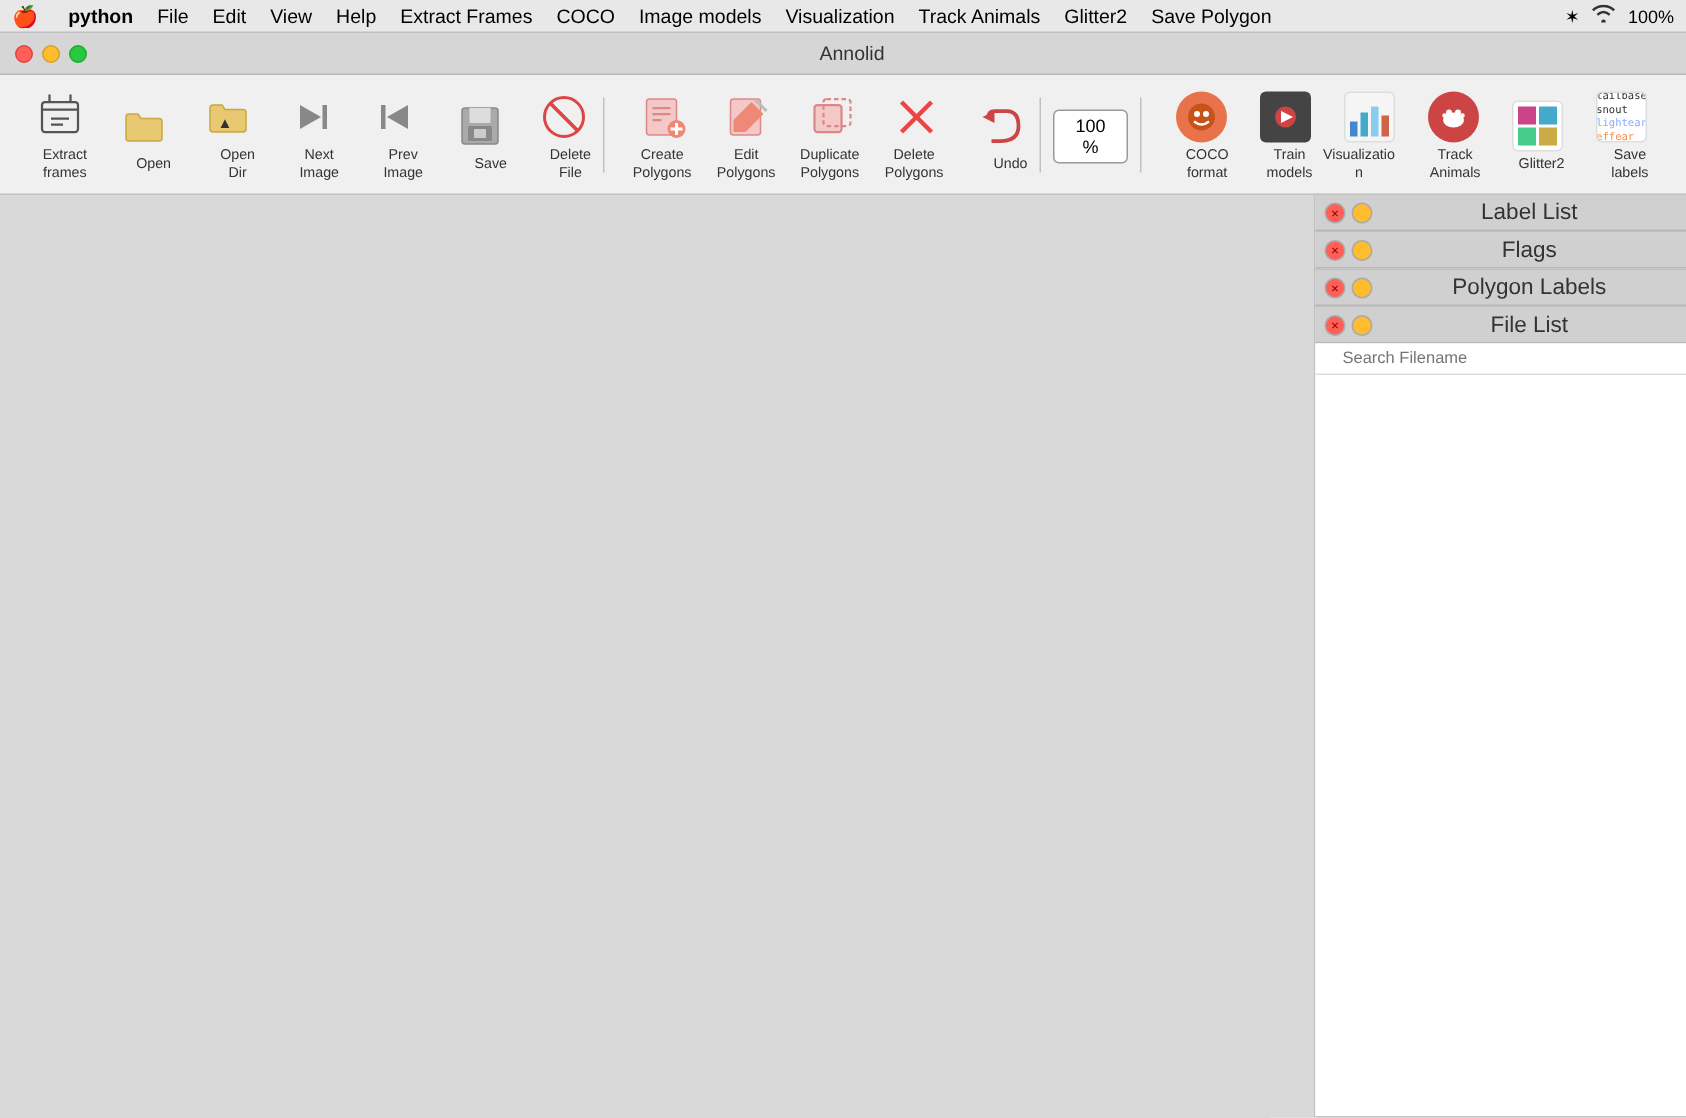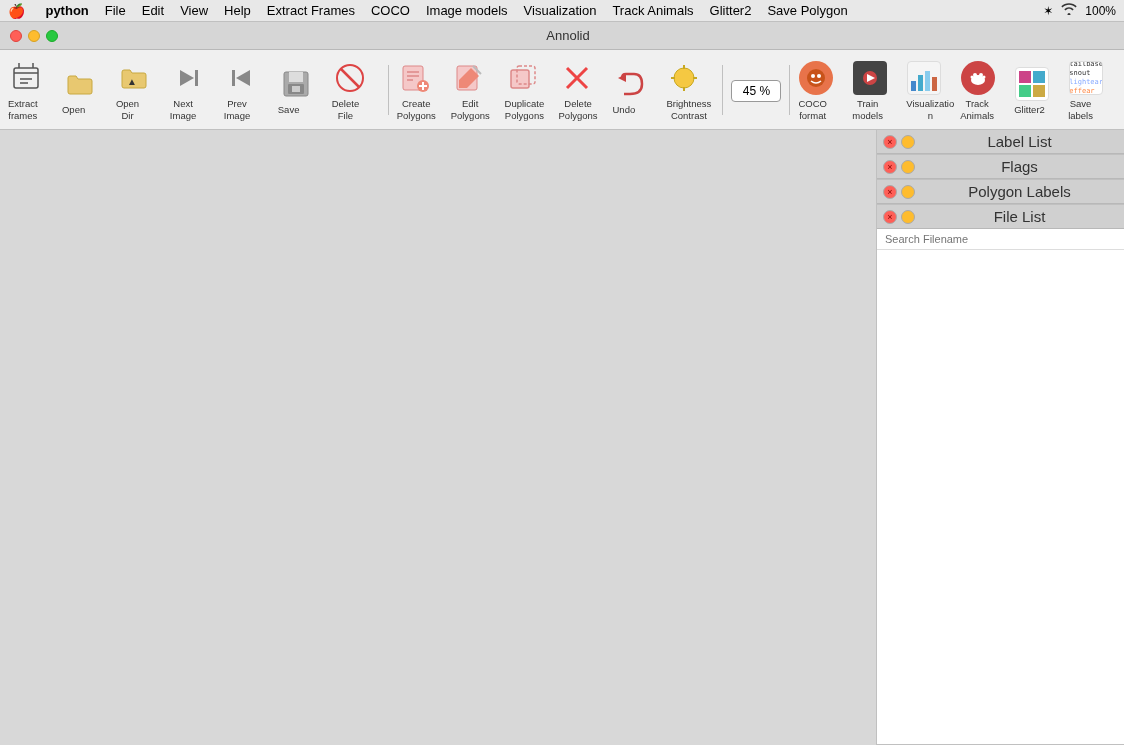--- a/index.html
+++ b/index.html
@@ -86,21 +86,21 @@
       display: flex;
       align-items: center;
       padding: 4px 6px;
       gap: 2px;
       flex-shrink: 0;
       overflow: hidden;
     }
     .toolbar-btn {
       display: flex;
       flex-direction: column;
-      align-items: flex-start;
+      align-items: flex-end;
       justify-content: center;
       width: 54px;
       height: 70px;
       border-radius: 6px;
       cursor: pointer;
       padding: 4px 2px 2px 2px;
       border: none;
       background: transparent;
       gap: 2px;
     }
@@ -229,21 +229,21 @@
     }
     .file-list-section .panel-body {
       flex: 1;
       display: flex;
       flex-direction: column;
     }
     .search-filename {
       width: 100%;
       border: none;
       border-bottom: 1px solid #ddd;
-      padding: 4px 8px;
+      padding: 4px 18px;
       font-size: 11px;
       color: #888;
       background: #fff;
       outline: none;
       flex-shrink: 0;
     }
     .file-list-body {
       flex: 1;
       background: #fff;
     }
@@ -413,37 +413,25 @@
   <button class="toolbar-btn">
     <div class="toolbar-icon">
       <svg width="32" height="32" viewBox="0 0 32 32">
         <path d="M8 10 Q8 6 12 6 L20 6 Q28 6 28 16 Q28 26 16 26 L10 26" fill="none" stroke="#c44" stroke-width="2.5"></path>
         <polygon points="4,10 12,6 12,14" fill="#c44"></polygon>
       </svg>
     </div>
     <span class="toolbar-label">Undo</span>
   </button>
 
-  <button class="toolbar-btn">
-    <div class="toolbar-icon">
-      <svg width="32" height="32" viewBox="0 0 32 32">
-        <circle cx="16" cy="16" r="10" fill="#f5c842" stroke="#c8a820" stroke-width="1"></circle>
-        <line x1="16" y1="3" x2="16" y2="7" stroke="#c8a820" stroke-width="2"></line>
-        <line x1="16" y1="25" x2="16" y2="29" stroke="#c8a820" stroke-width="2"></line>
-        <line x1="3" y1="16" x2="7" y2="16" stroke="#c8a820" stroke-width="2"></line>
-        <line x1="25" y1="16" x2="29" y2="16" stroke="#c8a820" stroke-width="2"></line>
-      </svg>
-    </div>
-    <span class="toolbar-label">Brightness<br>Contrast</span>
-  </button>
 
   <div class="toolbar-sep"></div>
 
   <div class="toolbar-btn" style="width:54px;">
-    <div class="zoom-box">45 %</div>
+    <div class="zoom-box">100 %</div>
   </div>
 
 
   <div class="toolbar-sep"></div>
 
   <button class="toolbar-btn">
     <div class="toolbar-icon">
       <div style="width:34px;height:34px;border-radius:50%;background:#e8734a;display:flex;align-items:center;justify-content:center;">
         <svg width="22" height="22" viewBox="0 0 22 22">
           <circle cx="11" cy="11" r="9" fill="#c8531a"></circle>

